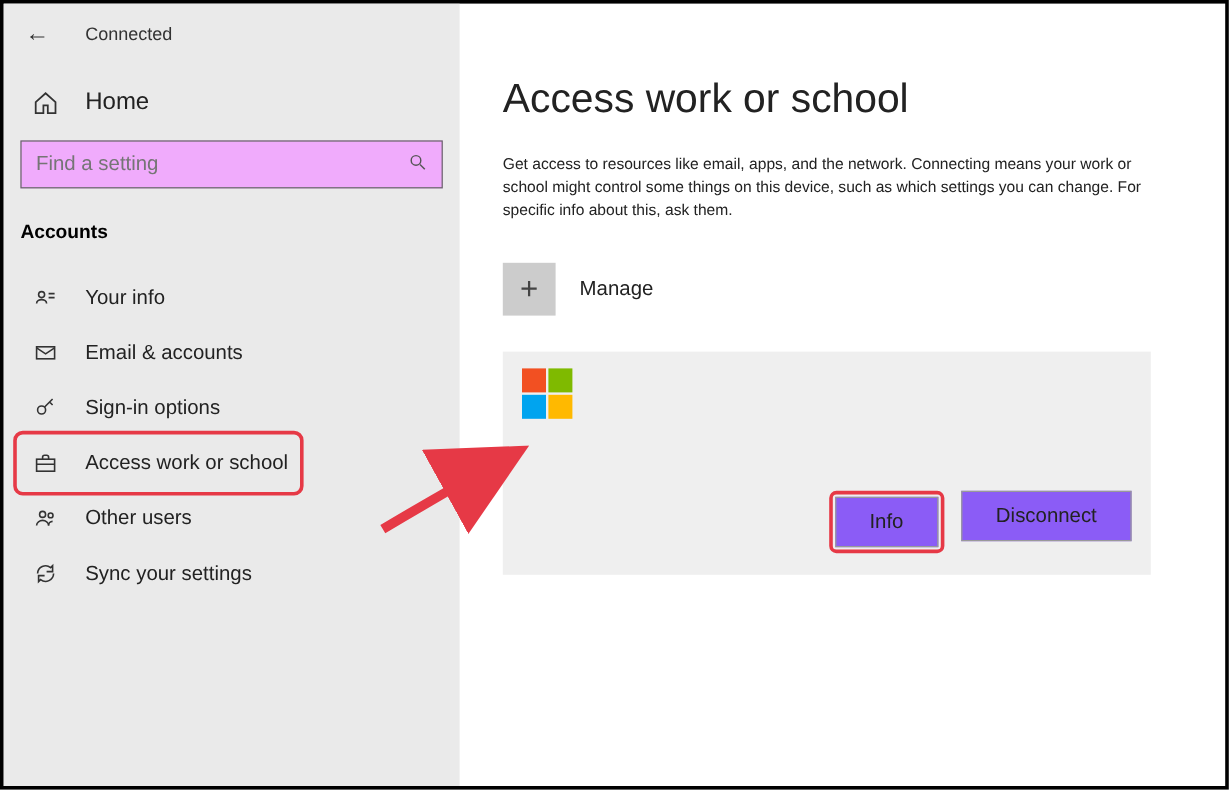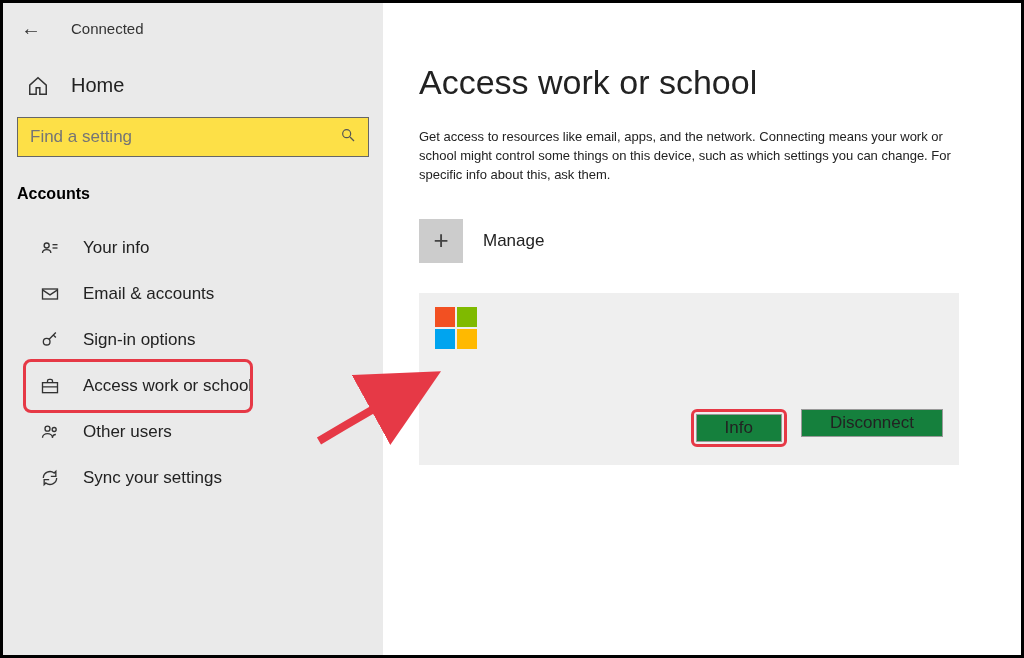--- a/index.html
+++ b/index.html
@@ -6,45 +6,45 @@
 body { font-family: "Segoe UI", Arial, sans-serif; background: #fff; width: 1024px; height: 658px; overflow: hidden; border: 3px solid #000; }
 .window { display: flex; height: 100%; }
 .sidebar { width: 380px; background: #eaeaea; padding: 0; display: flex; flex-direction: column; }
 .sidebar-header { display: flex; align-items: center; padding: 14px 18px 12px 18px; gap: 30px; }
 .back-arrow { font-size: 20px; color: #333; cursor: pointer; }
 .settings-title { font-size: 15px; color: #333; }
 .nav-home { display: flex; align-items: center; gap: 22px; padding: 12px 24px; margin-top: 10px; }
 .home-icon { width: 22px; height: 22px; }
 .home-label { font-size: 20px; color: #222; }
 .search-wrap { padding: 8px 14px 14px 14px; }
-.search-box { border: 1px solid #666; height: 40px; display: flex; align-items: center; padding: 0 12px; background: #fde047; }
+.search-box { border: 1px solid #666; height: 40px; display: flex; align-items: center; padding: 0 12px; background: #f0abfc; }
 .search-input { flex: 1; border: none; background: transparent; outline: none; font-size: 17px; color: #666; }
 .search-icon { font-size: 16px; color: #555; }
 .section-heading { font-weight: 600; font-size: 16px; padding: 14px 14px 8px 14px; color: #000; }
 .nav-list { margin-top: 14px; }
-.nav-item { display: flex; align-items: center; gap: 22px; padding: 12px 24px 12px 24px; cursor: pointer; position: relative; margin-left: 12px; }
+.nav-item { display: flex; align-items: center; gap: 22px; padding: 12px 24px 12px 24px; cursor: pointer; position: relative; }
 .nav-item .icon { width: 22px; height: 22px; display: flex; align-items: center; justify-content: center; color: #333; }
 .nav-item .label { font-size: 17px; color: #222; }
 .nav-highlight { position: absolute; border: 3px solid #e63946; border-radius: 8px; left: 8px; right: 130px; top: -4px; bottom: -4px; pointer-events: none; }
 .main { flex: 1; padding: 60px 40px 20px 36px; position: relative; }
 .main h1 { font-weight: 400; font-size: 34px; color: #222; margin-bottom: 26px; }
 .main-desc { font-size: 13px; color: #222; line-height: 1.45; max-width: 560px; margin-bottom: 34px; }
 .connect-row { display: flex; align-items: center; gap: 20px; margin-bottom: 30px; cursor: pointer; }
 .connect-plus { width: 44px; height: 44px; background: #ccc; display: flex; align-items: center; justify-content: center; font-size: 26px; color: #444; }
 .connect-label { font-size: 17px; color: #222; }
 .account-card { background: #efefef; padding: 14px 16px 18px 16px; display: flex; gap: 20px; position: relative; }
 .ms-logo { width: 42px; height: 42px; display: grid; grid-template-columns: 1fr 1fr; grid-template-rows: 1fr 1fr; gap: 2px; flex-shrink: 0; }
 .ms-logo div:nth-child(1){ background:#f25022;} .ms-logo div:nth-child(2){ background:#7fba00;} .ms-logo div:nth-child(3){ background:#00a4ef;} .ms-logo div:nth-child(4){ background:#ffb900;}
 .account-text { display: flex; flex-direction: column; gap: 2px; }
 .acc-title { font-size: 17px; color: #222; }
 .acc-sub { font-size: 17px; color: #777; }
 .acc-sub .redact { display: inline-block; width: 150px; height: 18px; background: #efefef; vertical-align: middle; }
 .acc-link { font-size: 17px; color: #0066cc; cursor: pointer; margin-top: 2px; }
 .card-buttons { display: flex; gap: 14px; justify-content: flex-end; margin-top: 40px; }
-.btn { height: 28px; padding: 0 28px; background: #15803d; border: 1px solid #999; font-size: 17px; color: #222; cursor: pointer; display: flex; align-items: center; justify-content: center; }
+.btn { height: 42px; padding: 0 28px; background: #8b5cf6; border: 1px solid #999; font-size: 17px; color: #222; cursor: pointer; display: flex; align-items: center; justify-content: center; }
 .btn-highlight { border: 3px solid #e63946; border-radius: 6px; padding: 2px; }
 .btn-highlight .btn { border: 1px solid #999; }
 .account-block { width: 540px; }
 .arrow-annot { position: absolute; left: -110px; top: 78px; pointer-events: none; }
 </style>
 </head>
 <body>
 
 <div class="window">
   <aside class="sidebar">

